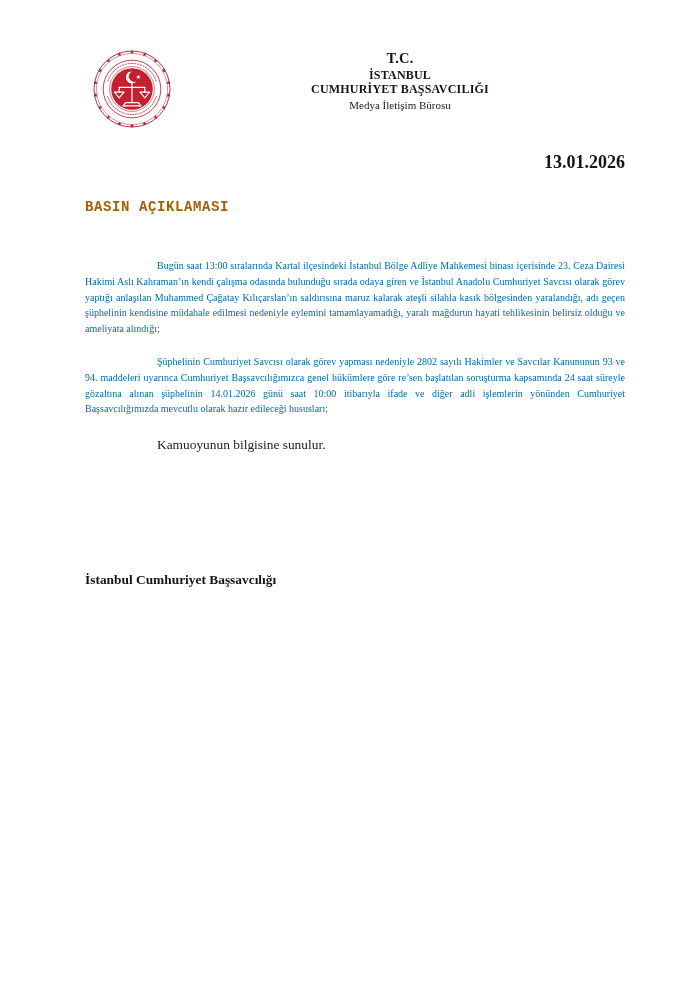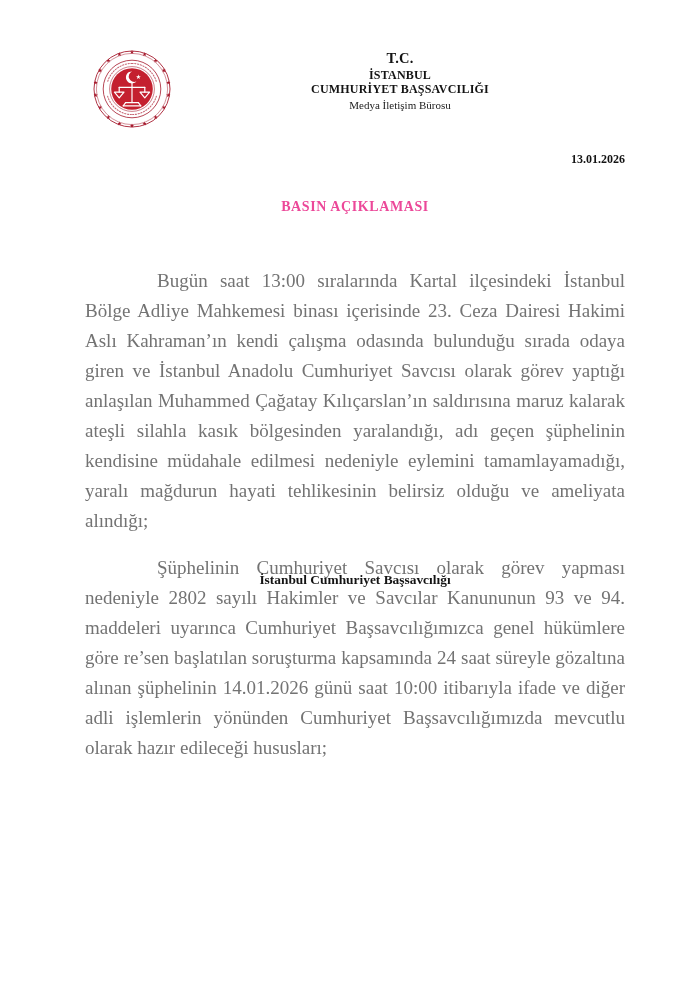--- a/index.html
+++ b/index.html
@@ -71,71 +71,71 @@
     color: #1a1a1a;
   }
 
   
   .date-line {
     position: absolute;
     top: 152px;
     left: 0;
     width: 625px;
     text-align: right;
-    font-size: 12px;
+    font-size: 18px;
     font-weight: bold;
     color: #141414;
   }
 
   
   .doc-title {
     position: absolute;
     top: 199px;
     left: 85px;
     width: 540px;
-    text-align: center;
     font-size: 14px;
     font-weight: bold;
     letter-spacing: 0.6px;
-    color: #ec4899;
+    color: #a16207;
+    font-family: Liberation Mono, monospace;
   }
 
   
   .body-block {
     position: absolute;
     top: 258px;
     left: 85px;
     width: 540px;
   }
   .para {
-    font-size: 19px;
+    font-size: 10px;
     line-height: 1.58;
     text-align: justify;
     text-justify: inter-word;
     text-indent: 72px;
-    margin: 8px 0 17px 0;
-    color: #737373;
+    margin: 0 0 17px 0;
+    color: #0369a1;
     hyphens: none;
   }
   .para:last-of-type { margin-bottom: 0; }
 
   .closing {
     font-size: 13.4px;
     line-height: 1.58;
     text-indent: 72px;
     margin: 16px 0 0 0;
     color: #1a1a1a;
   }
 
   .signature {
     position: absolute;
     top: 572px;
     left: 85px;
     width: 540px;
-    text-align: center;
+    text-align: left;
     font-size: 13.4px;
     font-weight: bold;
     color: #141414;
   }
 </style>
 </head>
 <body>
 
 <div class="page">
 
@@ -257,17 +257,18 @@
     </div>
   </div>
 
   <div class="date-line">13.01.2026</div>
 
   <div class="doc-title">BASIN AÇIKLAMASI</div>
 
   <div class="body-block">
     <p class="para">Bugün saat 13:00 sıralarında Kartal ilçesindeki İstanbul Bölge Adliye Mahkemesi binası içerisinde 23. Ceza Dairesi Hakimi Aslı Kahraman’ın kendi çalışma odasında bulunduğu sırada odaya giren ve İstanbul Anadolu Cumhuriyet Savcısı olarak görev yaptığı anlaşılan Muhammed Çağatay Kılıçarslan’ın saldırısına maruz kalarak ateşli silahla kasık bölgesinden yaralandığı, adı geçen şüphelinin kendisine müdahale edilmesi nedeniyle eylemini tamamlayamadığı, yaralı mağdurun hayati tehlikesinin belirsiz olduğu ve ameliyata alındığı;</p>
     <p class="para">Şüphelinin Cumhuriyet Savcısı olarak görev yapması nedeniyle 2802 sayılı Hakimler ve Savcılar Kanununun 93 ve 94. maddeleri uyarınca Cumhuriyet Başsavcılığımızca genel hükümlere göre re’sen başlatılan soruşturma kapsamında 24 saat süreyle gözaltına alınan şüphelinin 14.01.2026 günü saat 10:00 itibarıyla ifade ve diğer adli işlemlerin yönünden Cumhuriyet Başsavcılığımızda mevcutlu olarak hazır edileceği hususları;</p>
+    <p class="closing">Kamuoyunun bilgisine sunulur.</p>
   </div>
 
   <div class="signature">İstanbul Cumhuriyet Başsavcılığı</div>
 
 </div>
 
 </body></html>

